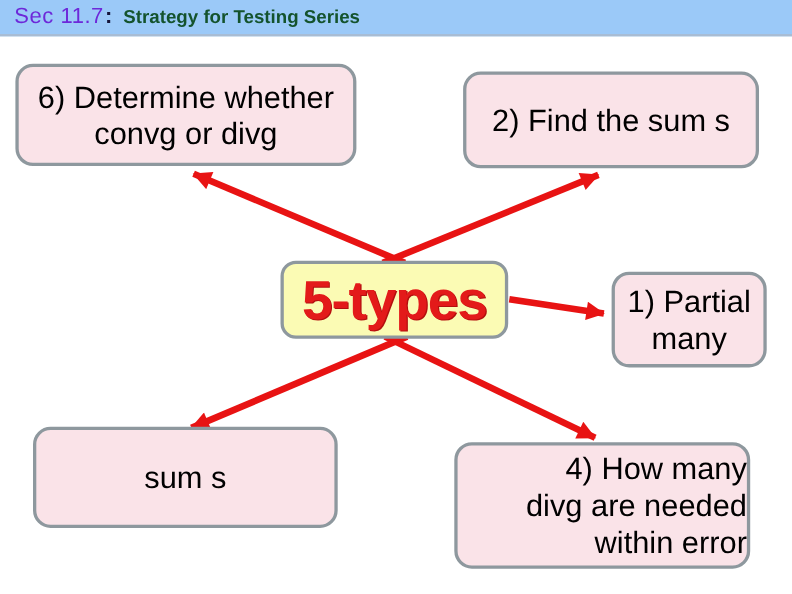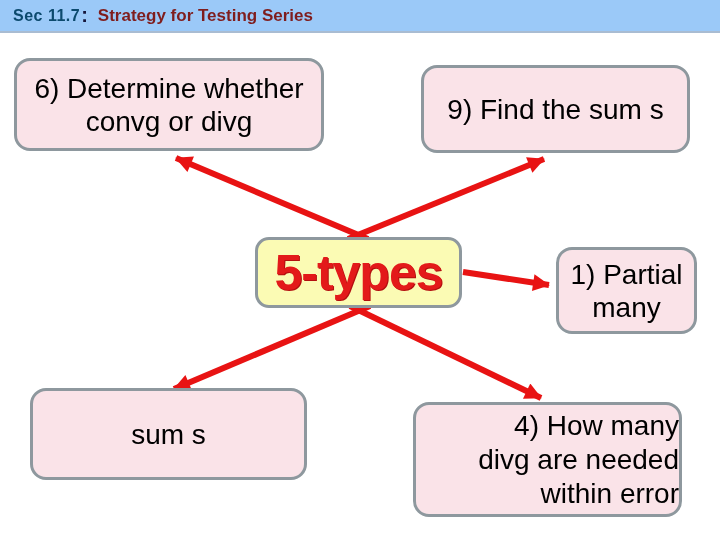--- a/index.html
+++ b/index.html
@@ -22,33 +22,33 @@
     height: 33px;
     background: #9bc9f8;
     border-bottom: 2px solid #a9bcd2;
     display: flex;
     align-items: center;
     padding-left: 13px;
     box-sizing: border-box;
     white-space: nowrap;
   }
   .header .sec {
-    color: #0c4a6e;
-    font-weight: bold;
-    font-size: 16px;
+    color: #6d28d9;
+    font-weight: normal;
+    font-size: 20px;
     letter-spacing: 0.5px;
   }
   .header .colon {
     color: #15153a;
     font-weight: bold;
     font-size: 20px;
     margin-left: 1px;
   }
   .header .title {
-    color: #7f1d1d;
+    color: #14532d;
     font-weight: bold;
     font-size: 17px;
     margin-left: 10px;
   }
   svg.arrows {
     position: absolute;
     left: 0; top: 0;
     z-index: 1;
   }
   .node {
@@ -110,21 +110,21 @@
     <line x1="350" y1="306" x2="541" y2="398" stroke="#e81313" stroke-width="6" marker-end="url(#ah)"></line>
     <line x1="463" y1="272" x2="549" y2="285" stroke="#e81313" stroke-width="6" marker-end="url(#ah)"></line>
   </svg>
 
   <div class="node" id="node1">
     <span>6) Determine whether</span>
     <span>convg or divg</span>
   </div>
 
   <div class="node" id="node2">
-    <span>9) Find the sum s</span>
+    <span>2) Find the sum s</span>
   </div>
 
   <div class="node center-node" id="nodeC">
     <span class="center-label">5-types</span>
   </div>
 
   <div class="node" id="node5">
     <span>1) Partial</span>
     <span>many</span>
   </div>

